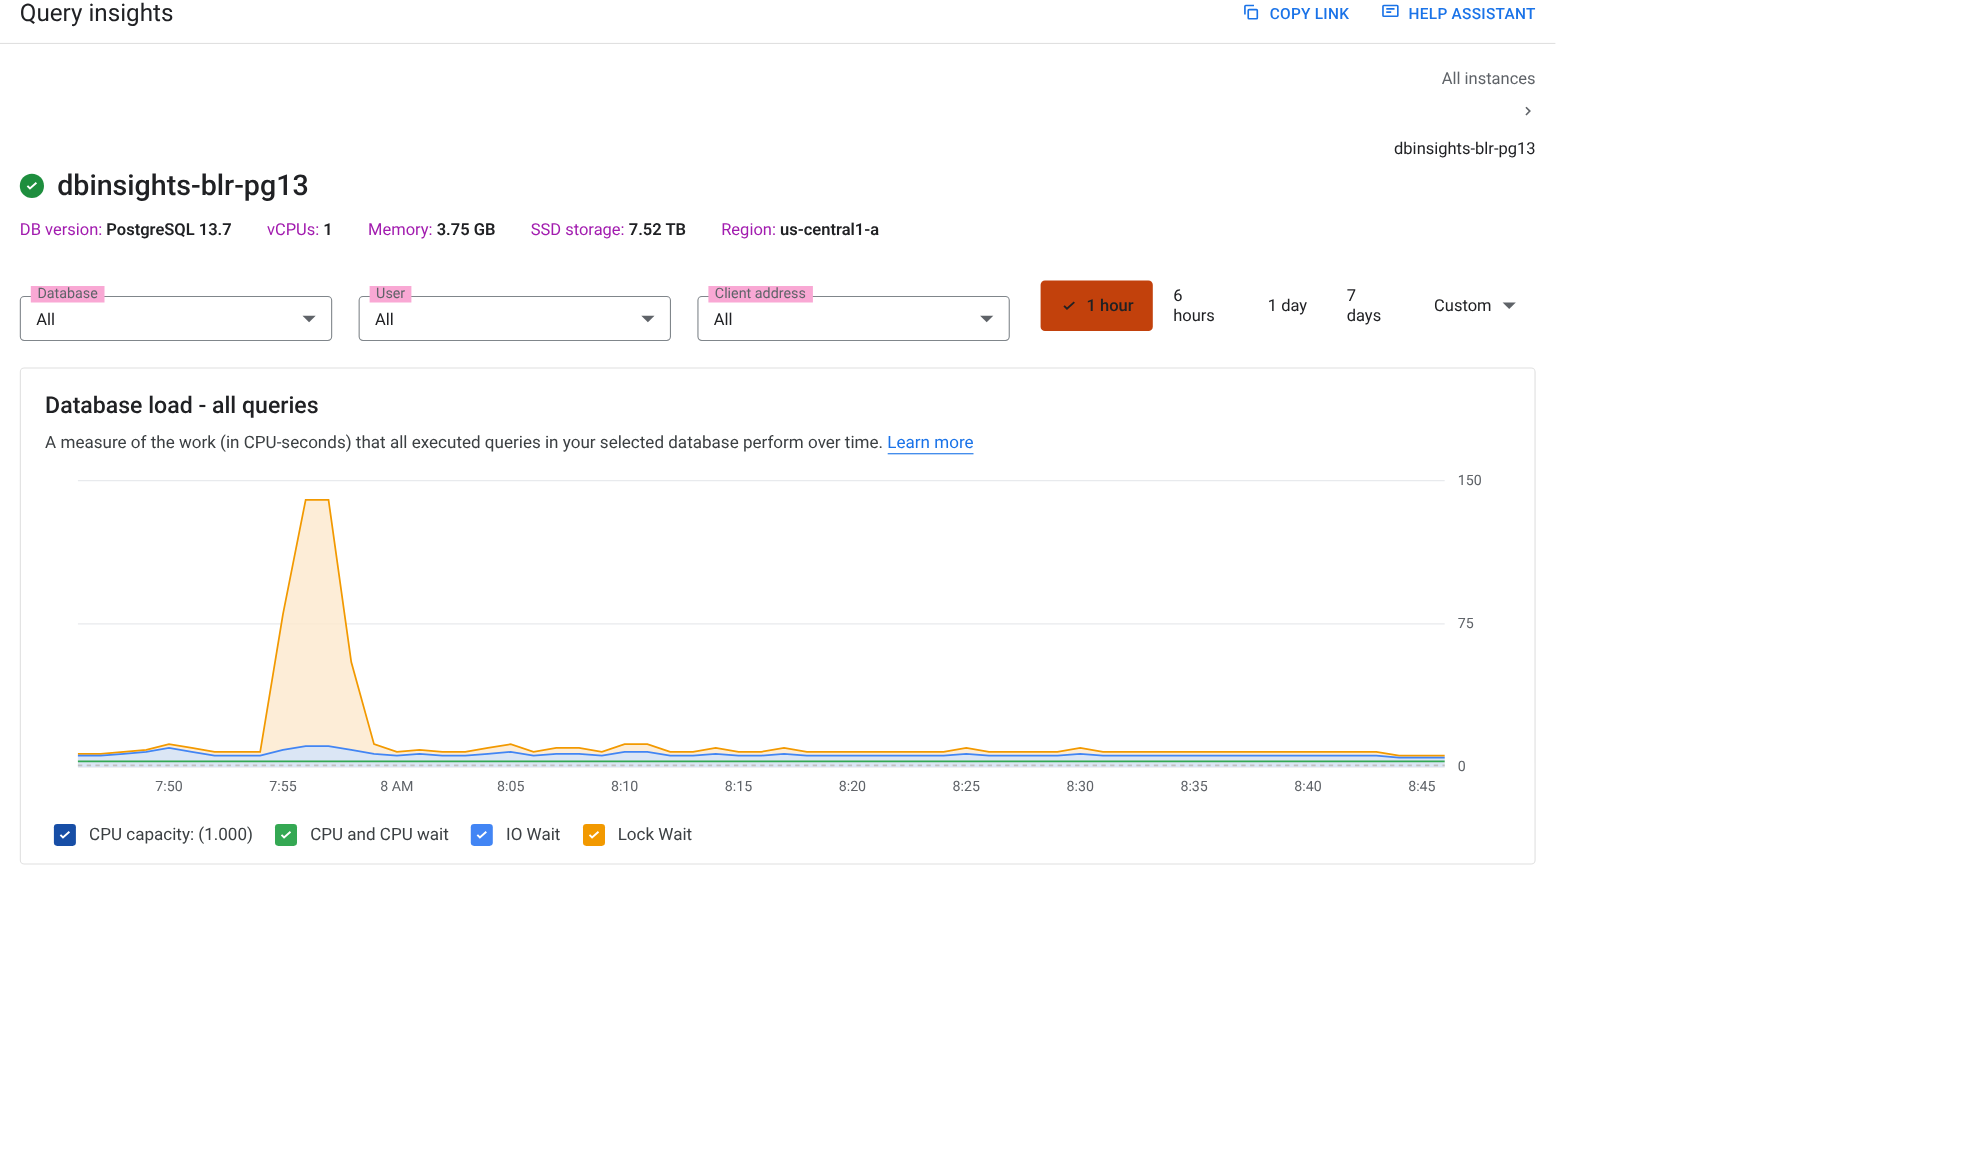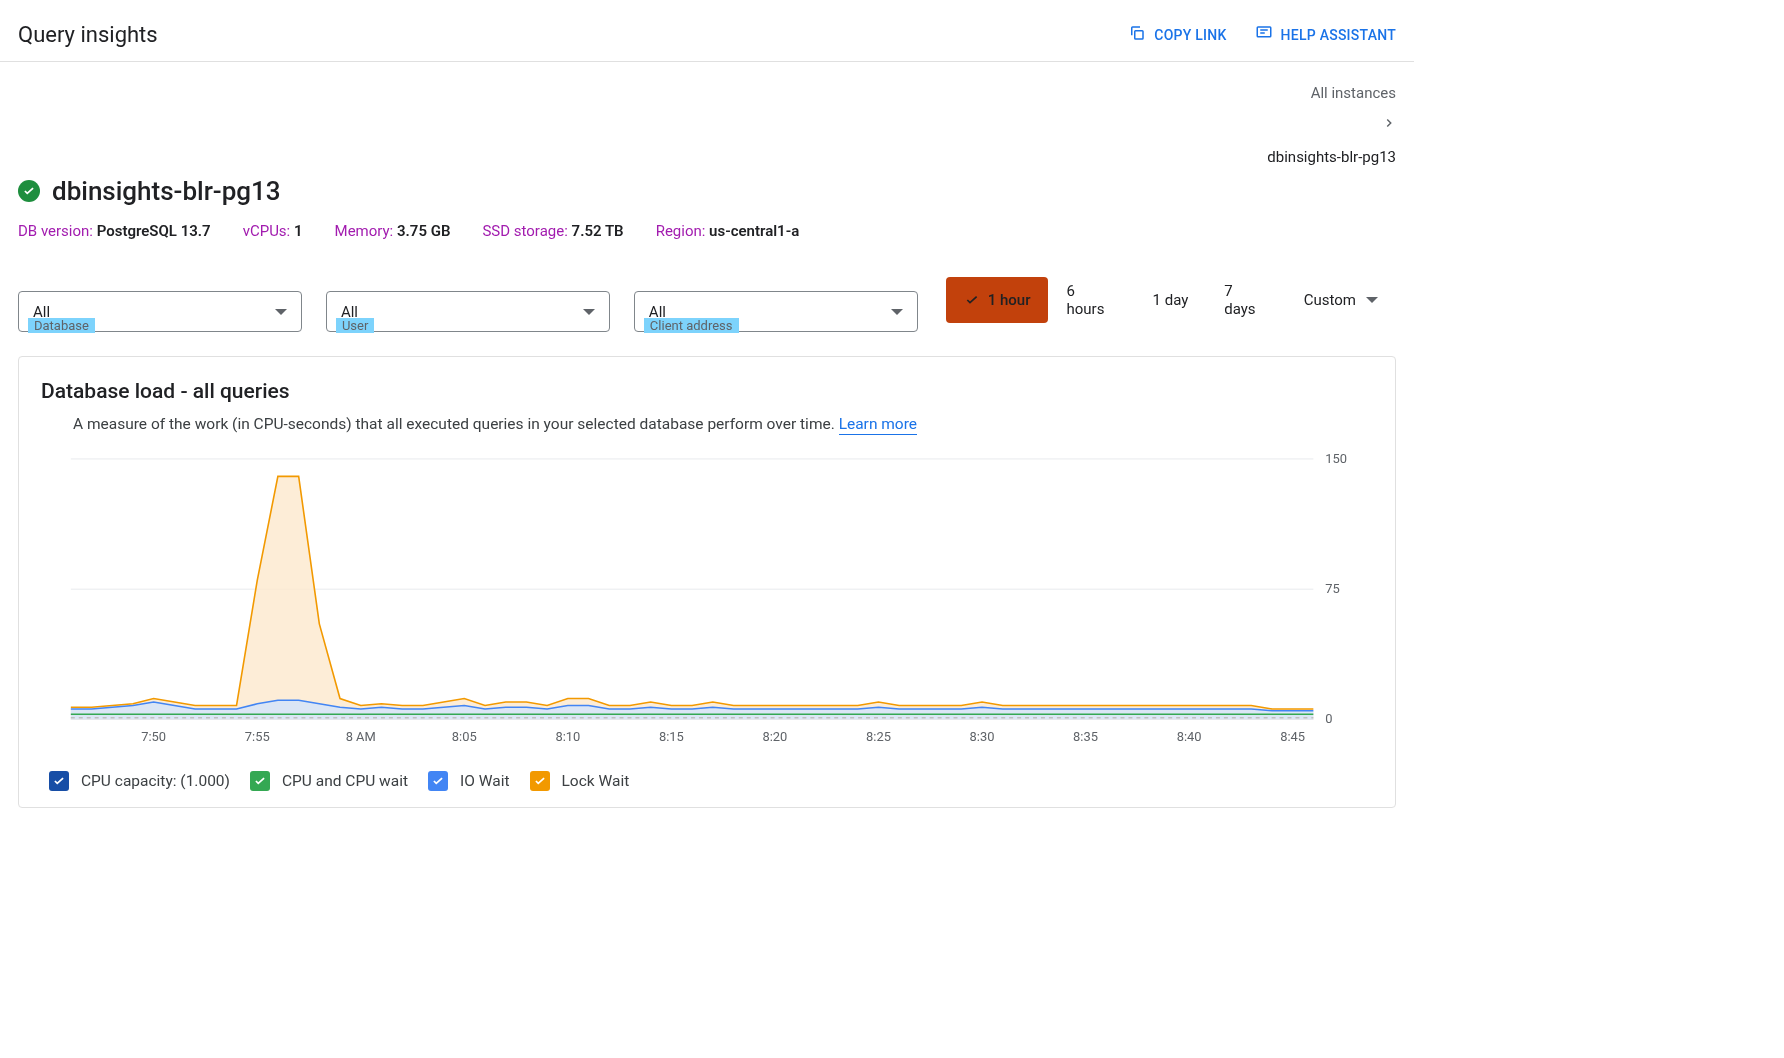--- a/index.html
+++ b/index.html
@@ -14,21 +14,21 @@
   .page {
     width: 1414px;
     margin: 0;
   }
 
   
   .header {
     display: flex;
     align-items: center;
     justify-content: space-between;
-    padding: 22px 18px 14px 18px;
+    padding: 0 18px 14px 18px;
     border-bottom: 1px solid #e0e0e0;
   }
   .title {
     font-size: 22px;
     font-weight: 400;
     color: #202124;
   }
   .header-actions {
     display: flex;
     gap: 28px;
@@ -97,25 +97,24 @@
     margin-top: 28px;
   }
   .select-field {
     position: relative;
     width: 284px;
   }
   .select-legend {
     position: absolute;
     top: -9px;
     left: 10px;
-    background: #7dd3fc;
+    background: #f9a8d4;
     padding: 0 6px;
     font-size: 13px;
     color: #5f6368;
-    margin-top: 36px;
   }
   .select-box {
     border: 1px solid #80868b;
     border-radius: 4px;
     height: 41px;
     display: flex;
     align-items: center;
     justify-content: space-between;
     padding: 0 14px;
     font-size: 15px;
@@ -157,21 +156,20 @@
     padding: 22px 22px 16px 22px;
   }
   .card-title {
     font-size: 21px;
     font-weight: 500;
   }
   .card-desc {
     margin-top: 12px;
     font-size: 15.5px;
     color: #3c4043;
-    margin-left: 32px;
   }
   .card-desc a {
     color: #1a73e8;
     text-decoration: none;
     border-bottom: 1px solid #1a73e8;
     padding-bottom: 1px;
   }
 
   
   .chart-wrap {

